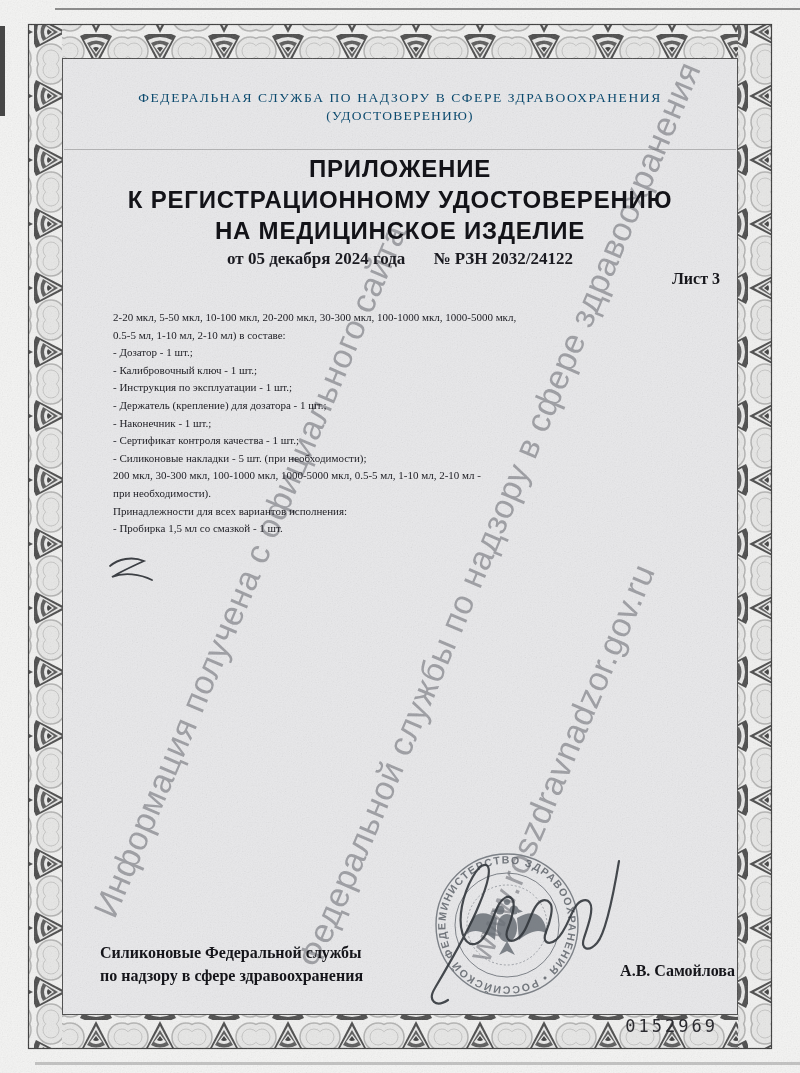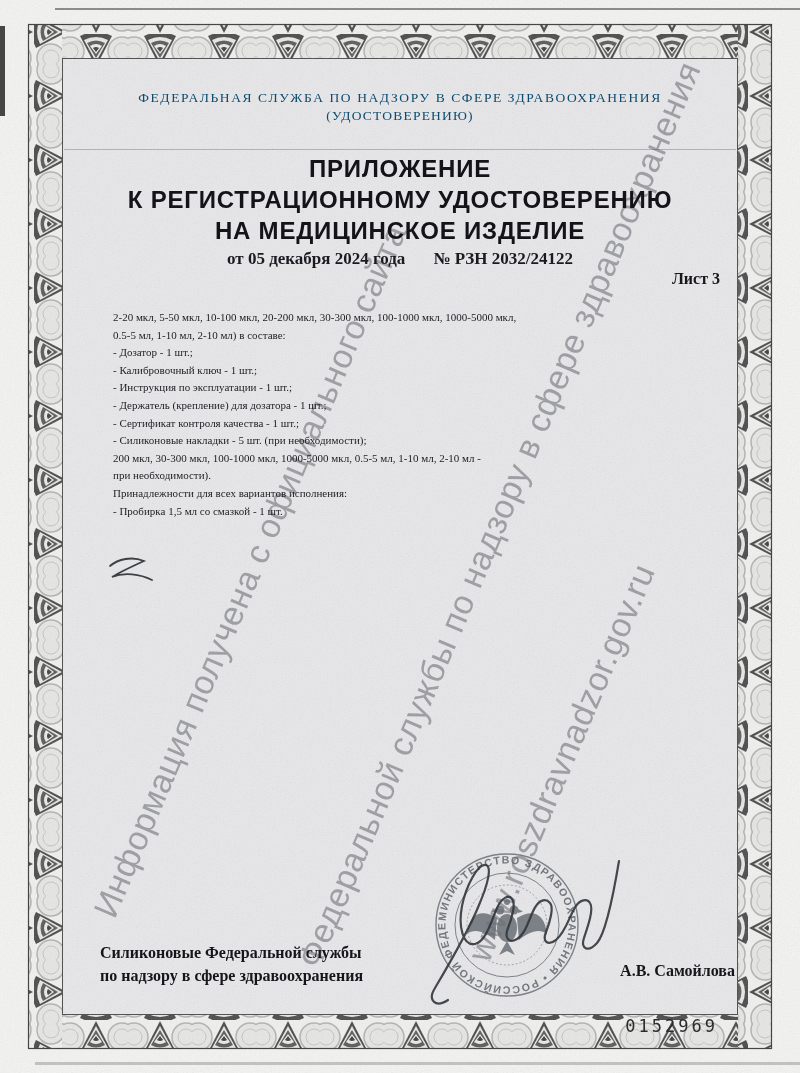--- a/index.html
+++ b/index.html
@@ -115,20 +115,21 @@
   </div>
   <div class="abs sheet">Лист 3</div>
 
   <div class="abs bodytext">
       <div>2-20 мкл, 5-50 мкл, 10-100 мкл, 20-200 мкл, 30-300 мкл, 100-1000 мкл, 1000-5000 мкл,</div>
       <div>0.5-5 мл, 1-10 мл, 2-10 мл) в составе:</div>
       <div>- Дозатор - 1 шт.;</div>
       <div>- Калибровочный ключ - 1 шт.;</div>
       <div>- Инструкция по эксплуатации - 1 шт.;</div>
       <div>- Держатель (крепление) для дозатора - 1 шт.;</div>
+      <div>- Наконечник - 1 шт.;</div>
       <div>- Сертификат контроля качества - 1 шт.;</div>
       <div>- Силиконовые накладки - 5 шт. (при необходимости);</div>
       <div>200 мкл, 30-300 мкл, 100-1000 мкл, 1000-5000 мкл, 0.5-5 мл, 1-10 мл, 2-10 мл -</div>
       <div>при необходимости).</div>
       <div>Принадлежности для всех вариантов исполнения:</div>
       <div>- Пробирка 1,5 мл со смазкой - 1 шт.</div>
     </div>
 
   <div class="abs footer-pos">
     <div>Силиконовые Федеральной службы</div>

